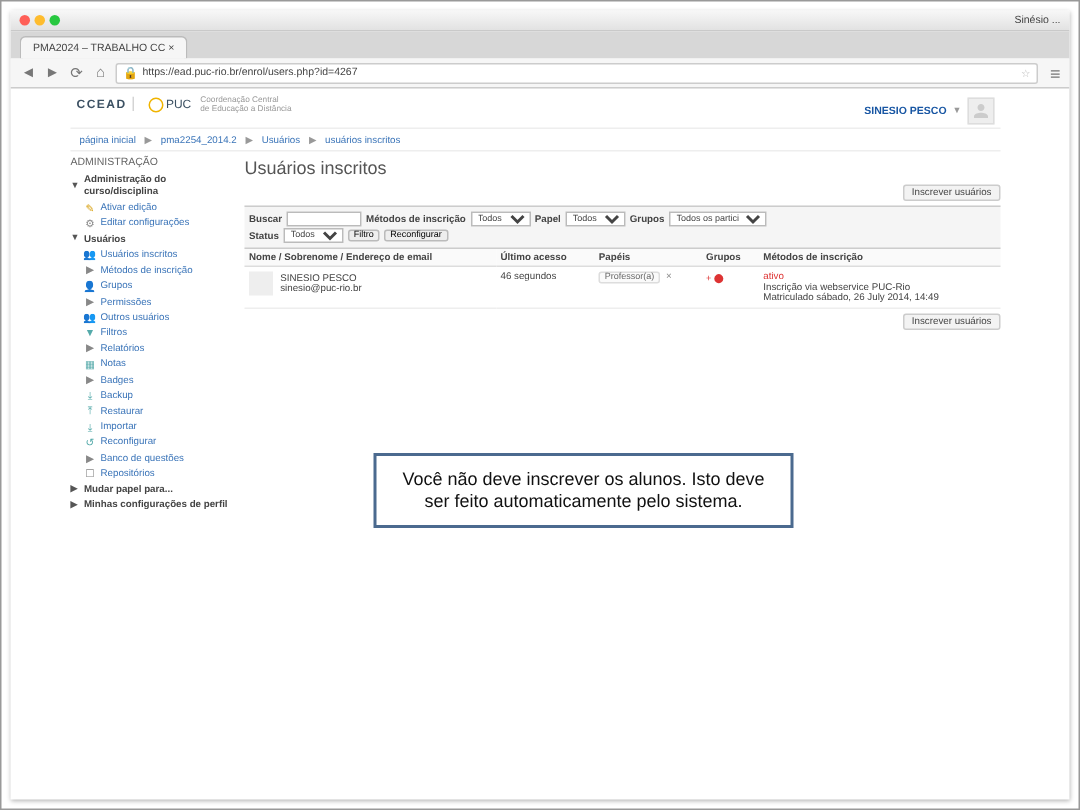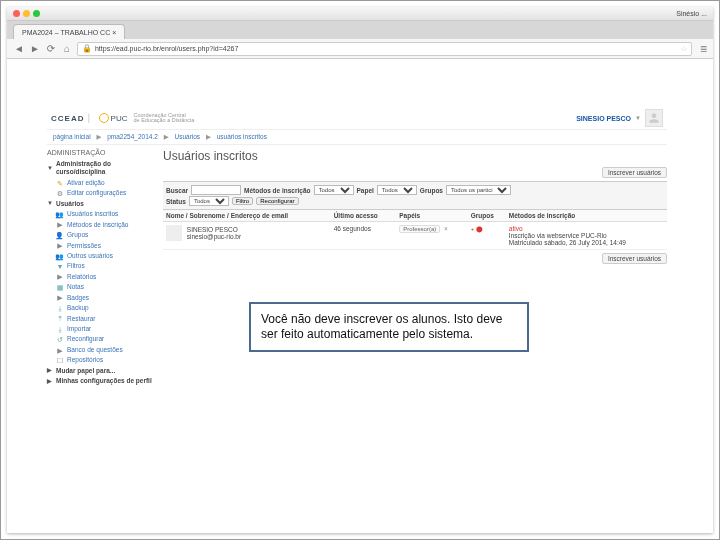--- a/index.html
+++ b/index.html
@@ -56,23 +56,22 @@
   .menu-ic{color:#777;font-size:12px;margin-left:4px}
   .page {
     position:absolute; top:52px; bottom:0; left:0; right:0;
     overflow:hidden;
     padding: 4px 0;
   }
   .content {
     width: 620px; margin-left:40px;
   }
   .topbar {
-    height:22px; display:flex; align-items:center; gap:4px;
+    height:22px; display:flex; align-items:flex-start; gap:4px;
     padding:2px 4px;
-    margin-top:44px;
   }
   .logo-ccead{font-size:8px;color:#3b5062;font-weight:bold;letter-spacing:1px}
   .puc-logo{width:10px;height:10px;border:1px solid #f0b400;border-radius:50%;display:inline-block;position:relative}
   .small-gray{font-size:5.5px;color:#999;line-height:1}
   .user-right{display:flex;align-items:center;gap:4px}
   .avatar{width:18px;height:18px;background:#eee;border:1px solid #ddd;display:flex;align-items:center;justify-content:center}
   .avatar svg{width:14px;height:14px;fill:#ccc}
   .username{font-size:7px;color:#1856a3;font-weight:bold}
   .bc {
     font-size:6.5px;color:#3a74b8;border-top:1px solid #eee;border-bottom:1px solid #eee;padding:3px 4px;
@@ -112,20 +111,21 @@
   .callout{
     position:absolute;
     left:242px;top:295px;
     width:280px;
     border:2px solid #4b6a8f;
     background:#fff;
     padding:8px 10px;
     font-size:12px;
     color:#111;
     line-height:1.25;
+    text-align:center;
   }
   .en-lbl{color:#d33;font-size:6px}
 </style>
 </head>
 <body>
 
 <div class="slide-frame">
 
   <div class="mac-titlebar">
     <span class="mac-btn mc-red"></span>

